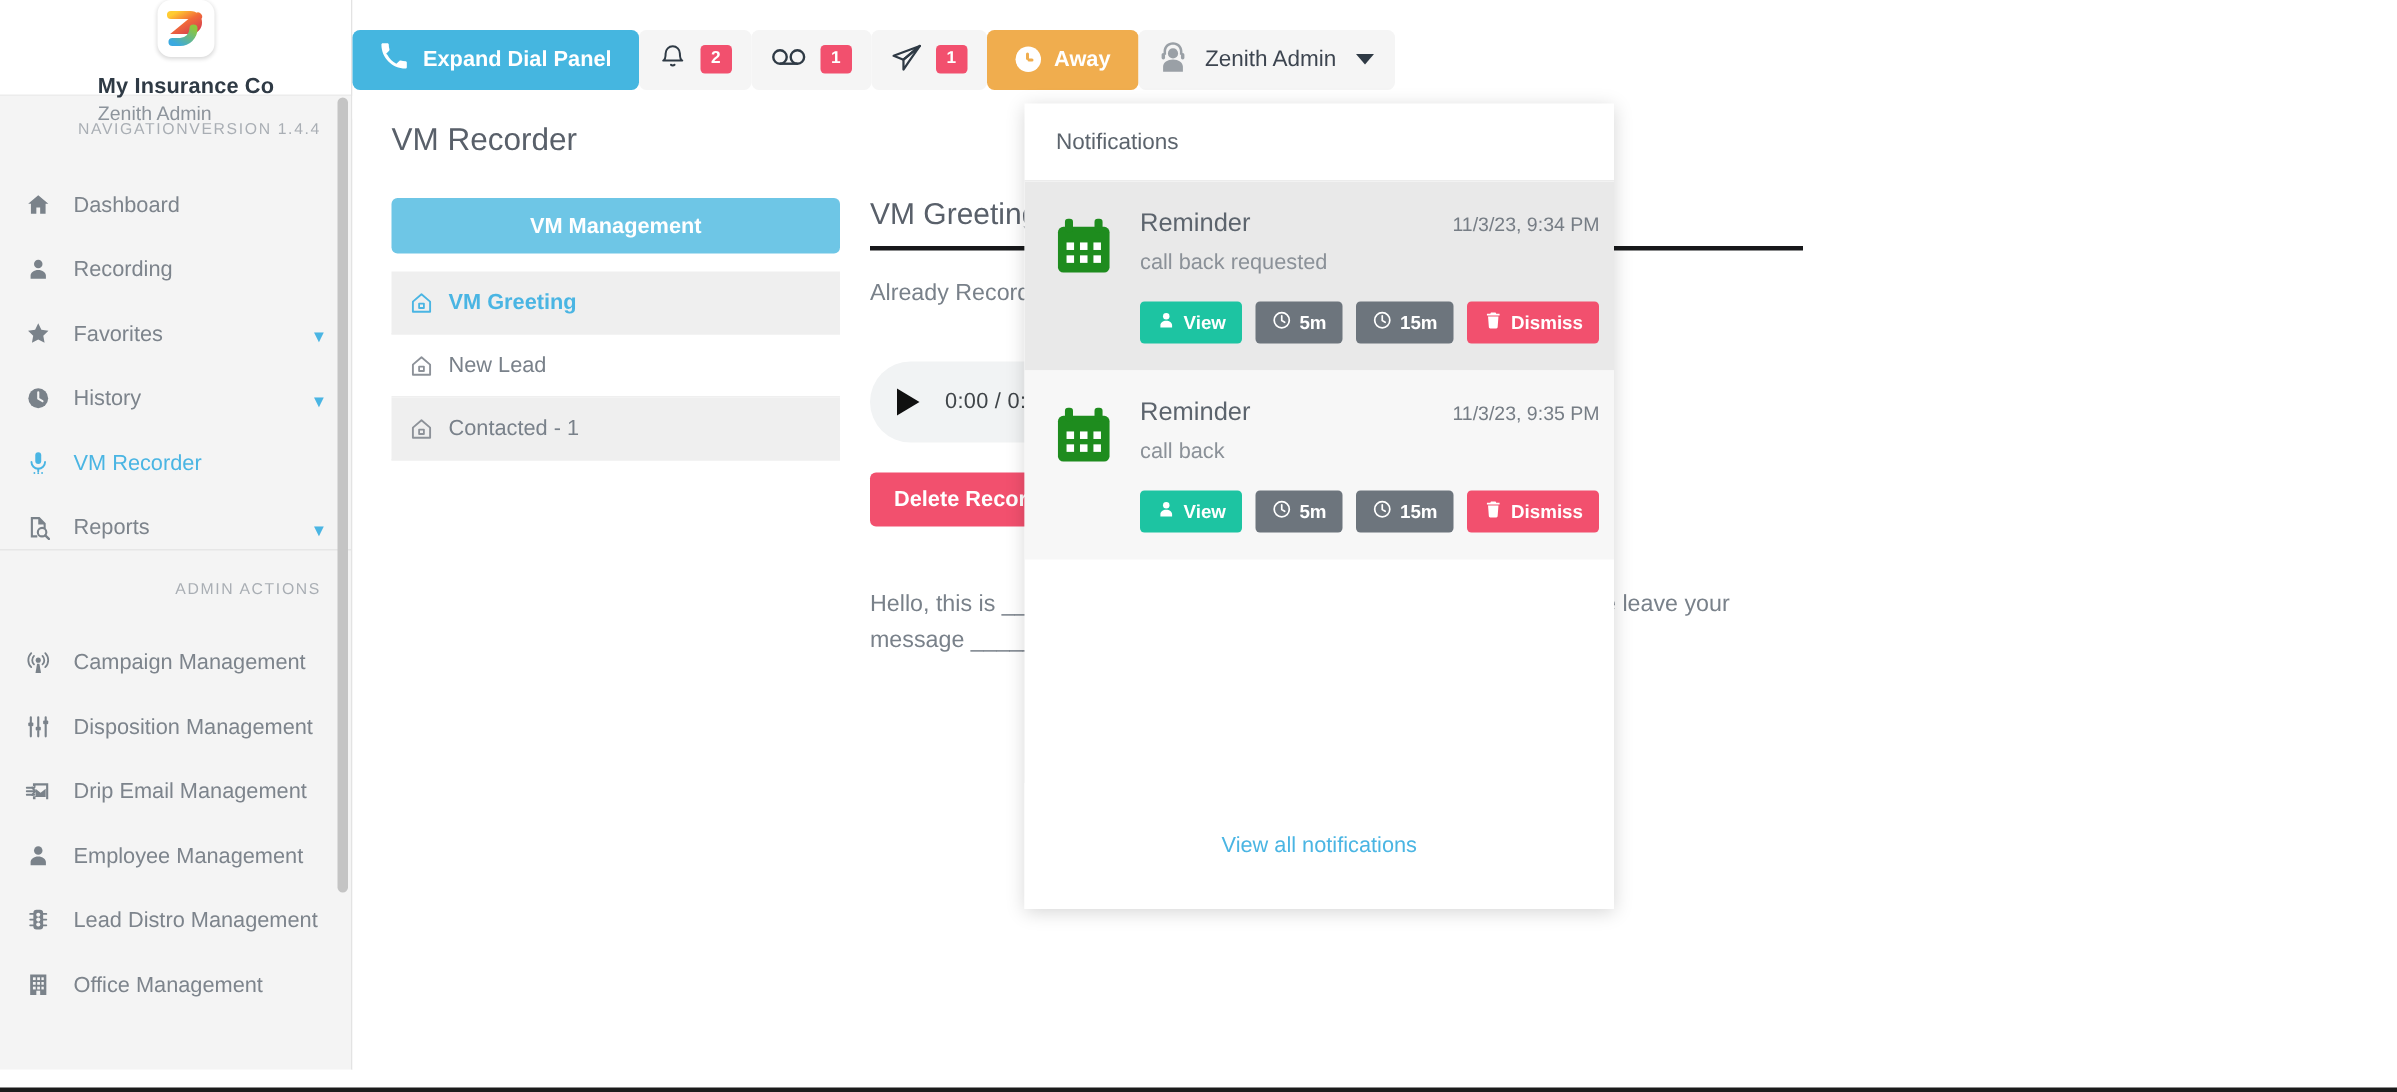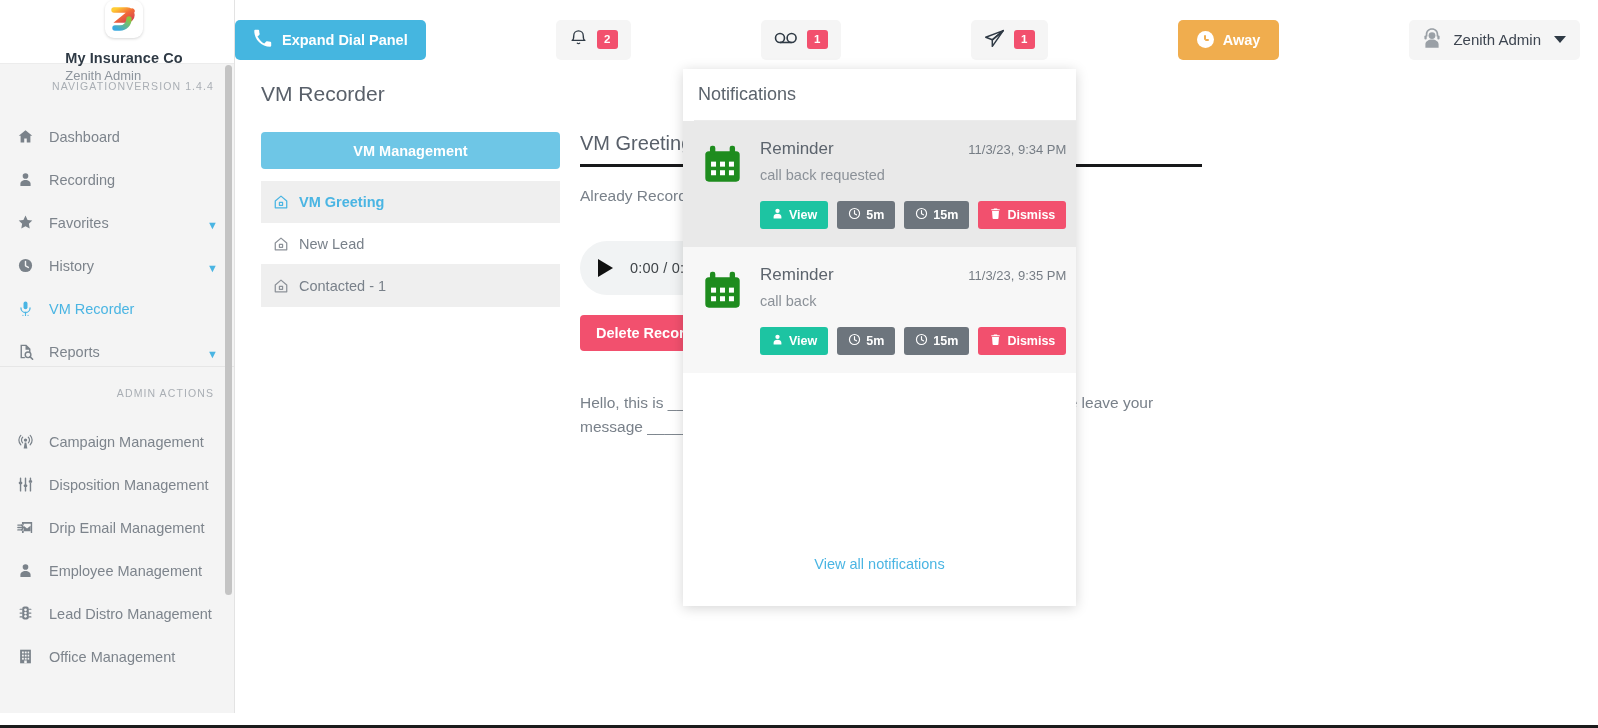--- a/index.html
+++ b/index.html
@@ -56,21 +56,21 @@
   .nav-label { white-space:nowrap; }
   .admin-sep { height:1px; background:#e6e6e6; margin:6px 0 0 0; }
 
   .sb-track { position:absolute; right:1px; top:65px; width:8px; height:595px; }
   .sb-thumb { width:7px; height:530px; background:#c4c4c4; border-radius:4px; }
 
   
   .header {
     position:absolute; left:235px; top:0; right:0; height:80px;
     background:#ffffff; border-bottom:1px solid #ececec;
-    display:flex; align-items:center; justify-content:space-between;
+    display:flex; align-items:center; justify-content:flex-start;
     padding-right:18px; 
   }
   .btn-dial {
     background:#45b6e0; color:#fff; border:none; border-radius:5px;
     height:40px; padding:0 18px; font-size:14.5px; font-weight:700;
     display:flex; align-items:center; gap:10px; cursor:pointer;
     font-family:"Liberation Sans", sans-serif;
   }
   .pill {
     height:40px; min-width:62px; padding:0 13px; background:#f5f5f5;
@@ -138,22 +138,22 @@
   }
   .script { margin-top:40px; width:622px; font-size:15.5px; line-height:1.55; color:#79818a; }
 
   
   .notif {
     position:absolute; left:683px; top:69px; width:393px; height:537px;
     background:#ffffff; box-shadow:0 2px 12px rgba(0,0,0,.17);
     z-index:50; display:flex; flex-direction:column;
   }
   .notif-head {
-    height:52px; display:flex; align-items:center; padding-left:4px;
-    font-size:18px; color:#5c646d; border-bottom:1px solid #ececec; flex:none;margin-left:11px;
+    height:52px; display:flex; align-items:center; padding-left:21px;
+    font-size:15px; color:#5c646d; border-bottom:1px solid #ececec; flex:none;
   }
   .notif-body { flex:1; overflow:hidden; }
   .notif-item { padding:18px 17px 18px 18px; display:flex; gap:16px; }
   .notif-item.a { background:#e9e9e9; }
   .notif-item.b { background:#f7f7f7; }
   .cal-ic { width:43px; flex:none; padding-top:4px; }
   .n-main { flex:1; }
   .n-row { display:flex; align-items:baseline; }
   .n-title { font-size:17px; color:#5c646d; }
   .n-time { margin-left:auto; font-size:13px; color:#767d85; }

